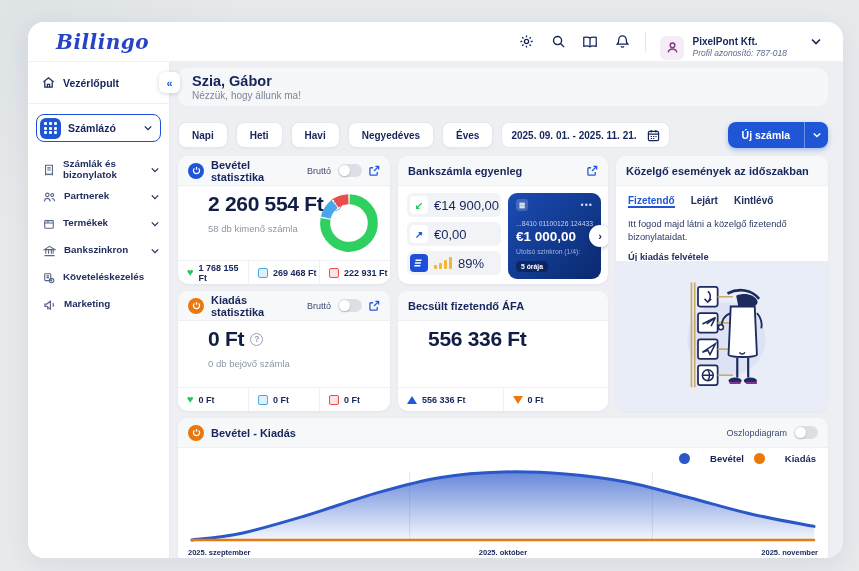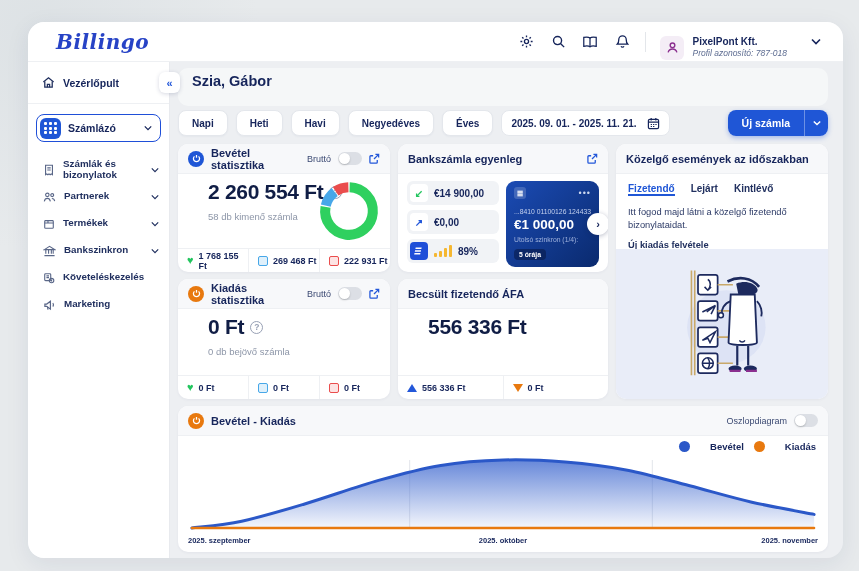--- a/index.html
+++ b/index.html
@@ -38,21 +38,21 @@
     grid-template-columns:repeat(3,3px); grid-template-rows:repeat(3,3px); gap:1.8px; place-content:center; }
   .grid-ico i { background:#fff; border-radius:1px; }
   .selected-box .lbl { font-size:10.5px; font-weight:bold; color:#16255b; flex:1; }
   .nav { padding:8px 0 0 0; }
   .nav-item { height:27px; display:flex; align-items:center; gap:8px; padding:0 10px 0 15px; cursor:pointer; }
   .nav-item .lbl { font-size:9.8px; font-weight:bold; color:#21305f; flex:1; line-height:1.1; }
   .chev { width:8px; height:8px; flex:none; }
 
   
   .main { position:absolute; left:142px; right:0; top:40px; bottom:0; padding:6px 15px 0 8px; }
-  .greeting { background:#f5f7f8; border-radius:10px; height:38px; padding:5px 14px; margin-bottom:4px; }
+  .greeting { background:#f5f7f8; border-radius:10px; height:38px; padding:5px 14px; margin-bottom:16px; }
   .greeting h1 { font-size:14.5px; font-weight:bold; color:#16255b; }
   .greeting p { font-size:10px; color:#7c8598; margin-top:1px; }
 
   .filter-row { display:flex; align-items:center; gap:8px; margin-bottom:8px; height:26px; }
   .pbtn { height:26px; padding:0 13px; background:#fff; border:1px solid #e4e7ec; border-radius:8px;
     font-size:10px; font-weight:bold; color:#16255b; display:flex; align-items:center; cursor:pointer;
     box-shadow:0 1px 2px rgba(30,40,90,.04); }
   .datebox { height:26px; background:#fff; border:1px solid #e4e7ec; border-radius:8px; display:flex;
     align-items:center; gap:10px; padding:0 9px; cursor:pointer; font-size:10px; font-weight:bold; color:#16255b; }
   .new-invoice { margin-left:auto; display:flex; height:26px; border-radius:8px; overflow:hidden;
@@ -94,21 +94,21 @@
   .tri-down { width:0; height:0; border-left:5px solid transparent; border-right:5px solid transparent; border-top:8px solid #e8790f; }
   #donut-wrap { position:absolute; right:8px; top:4px; }
 
   
   .bank-body { flex:1; display:flex; gap:7px; padding:7px 9px; }
   .bank-left { width:94px; display:flex; flex-direction:column; gap:5px; }
   .bank-row { height:24px; background:#f1f3f6; border-radius:6px; display:flex; align-items:center; gap:6px; padding:0 5px 0 3px; }
   .mini-sq { width:18px; height:18px; background:#fff; border-radius:4px; display:flex; align-items:center;
     justify-content:center; font-size:10px; font-weight:bold; flex:none; }
   .mini-sq.bank-logo { background:#1f4fd8; }
-  .bank-row .amt { font-size:10px; font-weight:bold; color:#16255b; white-space:nowrap; }
+  .bank-row .amt { font-size:13px; font-weight:normal; color:#16255b; white-space:nowrap; }
   .bars { display:flex; align-items:flex-end; gap:2px; height:12px; }
   .bars i { width:3px; background:#f5b731; border-radius:1px; }
   .bankcard { flex:1; border-radius:9px; background:linear-gradient(135deg,#1b4bb4,#0a2a6e);
     padding:6px 8px; color:#fff; position:relative; }
   .bankcard .toprow { display:flex; justify-content:space-between; align-items:center; }
   .bc-logo { width:12px; height:12px; background:rgba(255,255,255,.18); border-radius:3px; display:flex;
     align-items:center; justify-content:center; font-size:8px; font-weight:bold; color:#fff; }
   .bc-dots { color:#cdd8f0; font-size:9px; letter-spacing:1px; cursor:pointer; line-height:4px; }
   .bc-acct { font-size:6.8px; color:#c3d0ee; margin-top:9px; white-space:nowrap; }
   .bc-bal { font-size:13.5px; font-weight:bold; margin-top:2px; }
@@ -310,20 +310,21 @@
             </svg>
         <span class="lbl">Marketing</span>
       </div>
     </div>
   </div>
 
   <div class="main">
 
     <div class="greeting">
       <h1>Szia, Gábor</h1>
+      <p>Nézzük, hogy állunk ma!</p>
     </div>
 
     <div class="filter-row">
       <div class="pbtn">Napi</div>
       <div class="pbtn">Heti</div>
       <div class="pbtn">Havi</div>
       <div class="pbtn">Negyedéves</div>
       <div class="pbtn">Éves</div>
       <div class="datebox">
         <span>2025. 09. 01. - 2025. 11. 21.</span>

